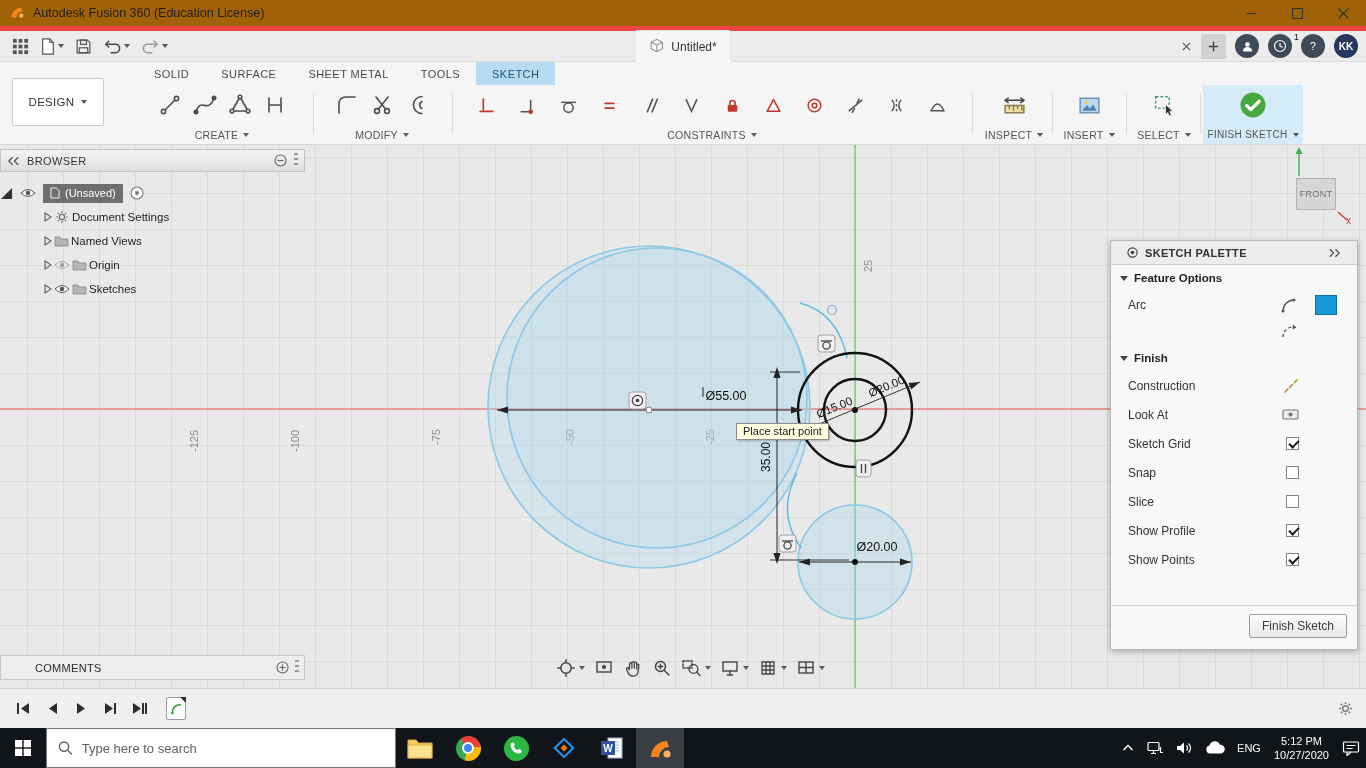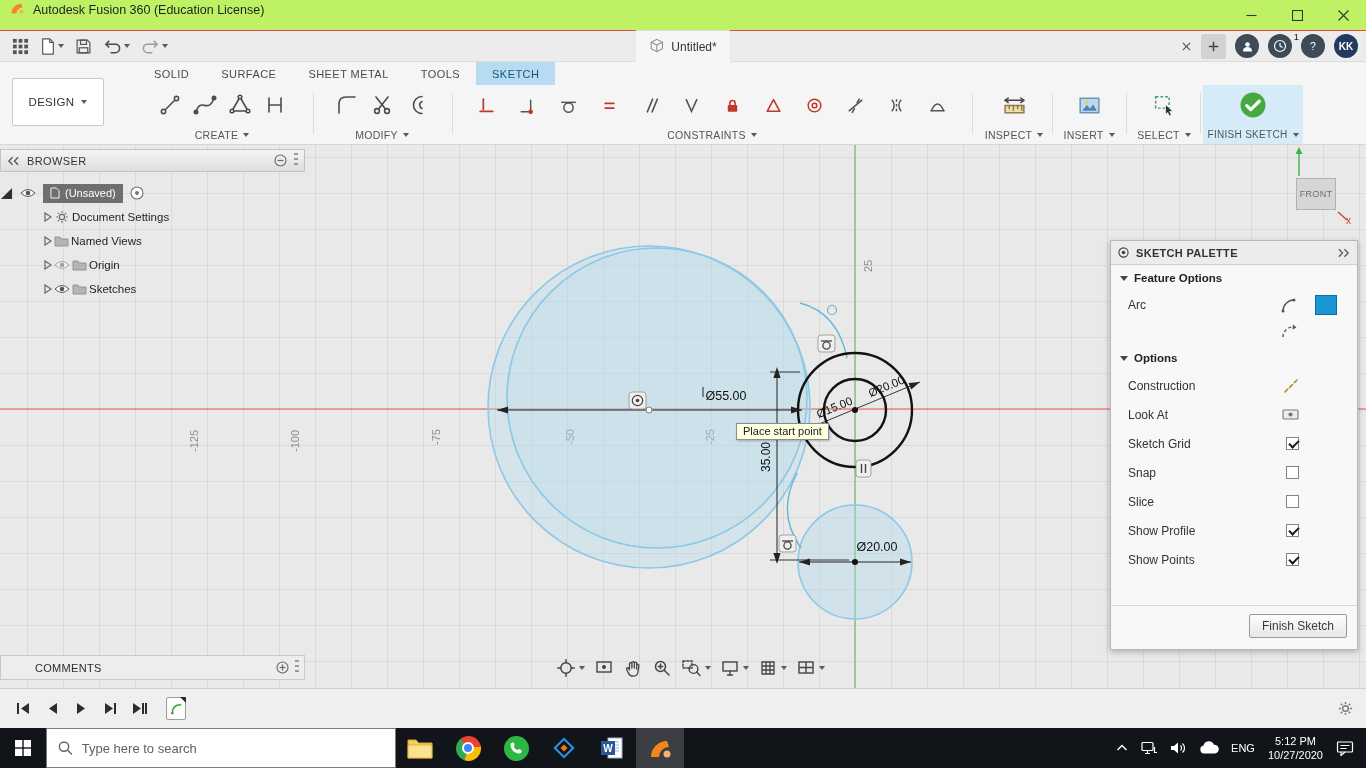--- a/index.html
+++ b/index.html
@@ -1,21 +1,21 @@
 <!DOCTYPE html>
 <html><head>
 <meta charset="utf-8">
 <style>
 *{margin:0;padding:0;box-sizing:border-box}
 html,body{background:#fff}
 body{font-family:"Liberation Sans",sans-serif;-webkit-font-smoothing:antialiased}
 .screen{position:relative;width:1366px;height:768px;background:#e9e9e9;overflow:hidden;font-size:12px;color:#333;user-select:none}
 
 
-.titlebar{height:31px;background:#bef264;border-bottom:1px solid #ef4444;display:flex;align-items:flex-start}
+.titlebar{height:31px;background:#a16207;border-bottom:5px solid #ef4444;display:flex;align-items:center}
 .titlebar-left{display:flex;align-items:center;gap:8px;padding-left:9px;flex:1}
 .title-text{font-size:12.5px;color:#1f1f1f}
 .win-controls{display:flex;height:100%}
 .win-btn{width:46px;height:100%;display:flex;align-items:center;justify-content:center}
 
 
 .appbar{height:31px;background:#ececec;border-bottom:1px solid #dcdcdc;display:flex;align-items:center;position:relative}
 .appbar-tools{display:flex;align-items:center;gap:3px;padding-left:8px}
 .tool-btn{height:26px;display:flex;align-items:center;gap:2px;padding:0 4px;border-radius:2px}
 .caret{width:0;height:0;border-left:3.5px solid transparent;border-right:3.5px solid transparent;border-top:4px solid #5a5a5a;display:inline-block}
@@ -66,21 +66,21 @@
 .root-chip{display:flex;align-items:center;gap:5px;background:#6e6e6e;color:#fff;height:19px;padding:0 7px;font-size:11px}
 .sub-row{padding-left:44px;gap:2px}
 .dim{opacity:.45}
 
 .comments{position:absolute;left:0;top:510px;width:305px;height:25px;background:#ededed;border:1px solid #c9c9c9;display:flex;align-items:center;font-size:11px;color:#2c2c2c}
 .comments .c-label{margin-left:34px;flex:1;letter-spacing:.3px}
 .comments .c-right{display:flex;align-items:center;gap:6px;padding-right:5px}
 
 
 .palette{position:absolute;left:1110px;top:95px;width:248px;height:410px;background:#f8f8f8;border:1px solid #b8b8b8;box-shadow:0 2px 6px rgba(0,0,0,.25);display:flex;flex-direction:column}
-.palette-header{height:24px;background:#ececec;border-bottom:1px solid #cfcfcf;display:flex;align-items:center;gap:7px;padding:0 7px;font-size:11px;font-weight:bold;color:#333}
+.palette-header{height:24px;background:#ececec;border-bottom:1px solid #cfcfcf;display:flex;align-items:center;gap:7px;padding:0 16px;font-size:11px;font-weight:bold;color:#333}
 .palette-header .ph-title{flex:1;letter-spacing:.3px}
 .psection{height:26px;display:flex;align-items:center;gap:6px;padding:0 9px;font-weight:bold;font-size:11.5px;color:#222}
 .tri-down{width:0;height:0;border-left:4px solid transparent;border-right:4px solid transparent;border-top:5px solid #444}
 .prow{height:29px;display:flex;align-items:center;padding-left:17px;font-size:12px;color:#333;position:relative}
 .prow.arc-row{height:28px}
 .prow.icon-row{height:26px}
 .pctrl{position:absolute;right:58px;display:flex;align-items:center}
 .swatch{position:absolute;right:20px;width:22px;height:20px;background:#1899d6;border:1px solid #0d6fa3}
 .checkbox{width:13px;height:13px;border:1px solid #848484;background:#fff;position:relative}
 .checkbox.checked::after{content:"";position:absolute;left:1.5px;top:2px;width:8px;height:4px;border-left:2px solid #1c1c1c;border-bottom:2px solid #1c1c1c;transform:rotate(-45deg)}
@@ -100,21 +100,21 @@
 .tl-gear{position:absolute;right:12px;display:flex;align-items:center}
 
 
 .taskbar{height:40px;background:#11151a;display:flex;align-items:stretch;color:#fff}
 .start-btn{width:46px;display:flex;align-items:center;justify-content:center}
 .search-box{width:350px;background:#ffffff;border:1px solid #7a7a7a;display:flex;align-items:center;gap:9px;padding:0 11px}
 .search-box input{border:none;outline:none;font-size:13px;width:100%;font-family:"Liberation Sans",sans-serif;color:#333;background:transparent}
 .search-box input::placeholder{color:#5f5f5f;opacity:1}
 .tb-slot{width:48px;display:flex;align-items:center;justify-content:center}
 .tb-slot.active{background:rgba(255,255,255,.18)}
-.tray{margin-left:auto;display:flex;align-items:center;padding-right:6px}
+.tray{margin-left:auto;display:flex;align-items:center;}
 .tray-item{height:40px;display:flex;align-items:center;justify-content:center;padding:0 6px;font-size:11px}
 .clock{display:flex;flex-direction:column;align-items:center;justify-content:center;font-size:11px;line-height:1.3;padding:0 7px}
 .chrome-icon{width:25px;height:25px;border-radius:50%;background:conic-gradient(from -40deg,#ea4335 0 33.3%,#fbbc05 0 66.6%,#34a853 0 100%);position:relative}
 .chrome-center{position:absolute;left:50%;top:50%;transform:translate(-50%,-50%);width:12px;height:12px;border-radius:50%;background:#4285f4;border:2.5px solid #fff}
 .wa-icon{width:25px;height:25px;border-radius:50%;background:#2bb741;display:flex;align-items:center;justify-content:center}
 </style>
 </head>
 <body>
 
 <div class="screen">
@@ -710,21 +710,21 @@
         <span class="pctrl">
           <svg width="18" height="16" viewBox="0 0 18 16" fill="none" stroke="#555" stroke-width="1.4">
               <path d="M2 13 A10 10 0 0 1 12 3" stroke-dasharray="3 2.4"></path>
               <polygon points="12,0.5 15.5,3.5 11.5,5.5" fill="#555" stroke="none"></polygon>
             </svg>
         </span>
       </div>
 
       <div class="psection">
         <span class="tri-down"></span>
-        <span>Options</span>
+        <span>Finish</span>
       </div>
 
       <div class="prow">
         <span>Construction</span>
         <span class="pctrl">
           <svg width="16" height="16" viewBox="0 0 16 16" stroke="#b08d2f" stroke-width="1.6" stroke-linecap="round">
               <path d="M2 14 L14 2" stroke-dasharray="4 2.6"></path>
             </svg>
         </span>
       </div>

